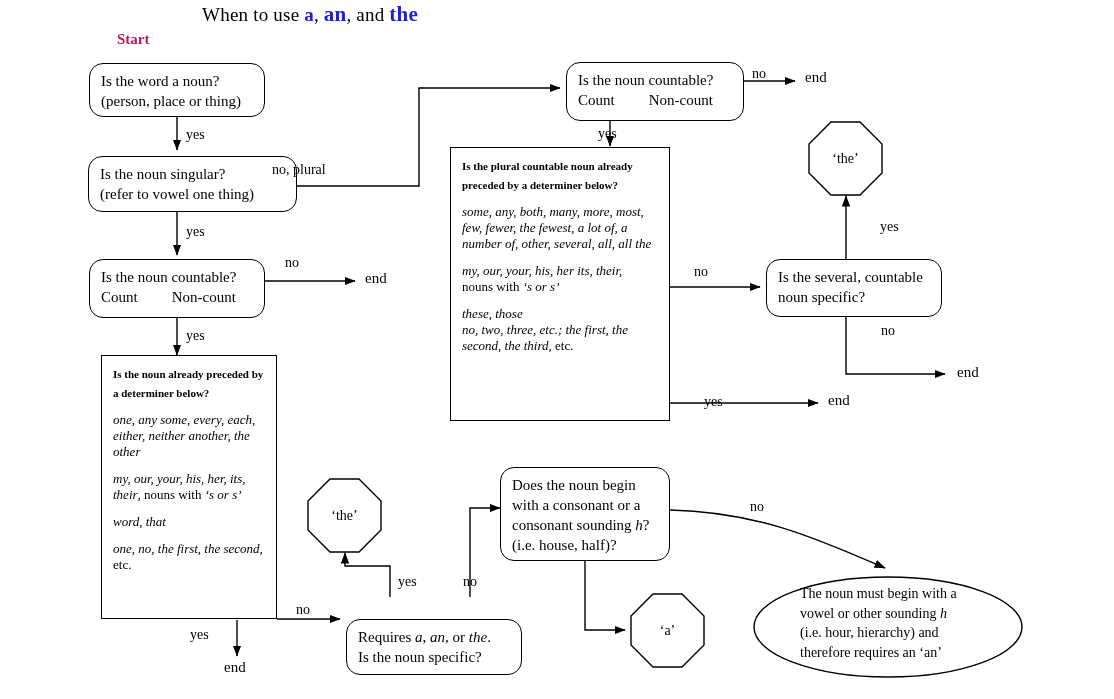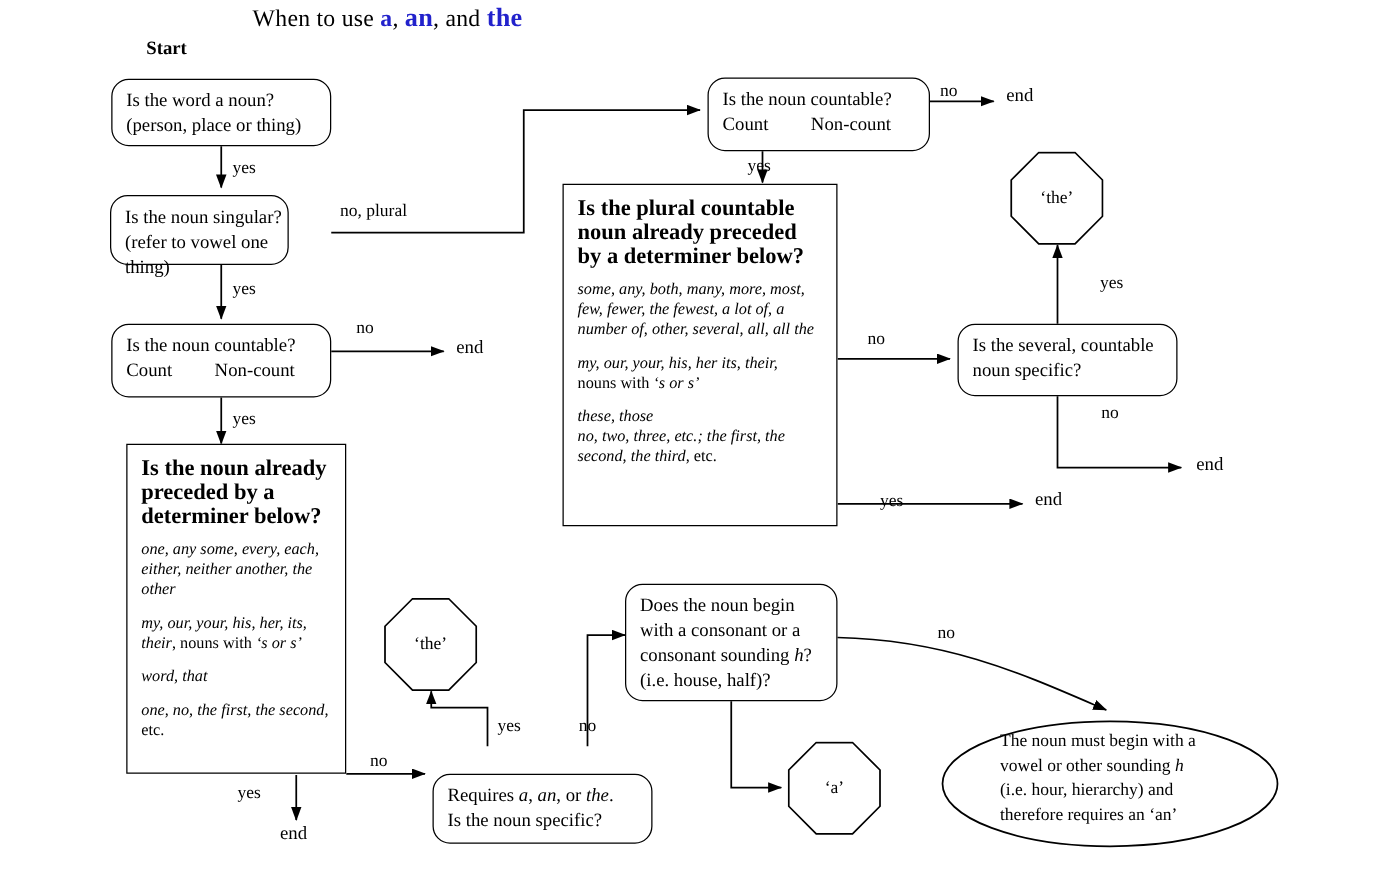--- a/index.html
+++ b/index.html
@@ -31,21 +31,21 @@
   .rbox{
     border:1.4px solid #000;border-radius:14px;
     padding:7px 0 6px 11px;
     font-size:15px;line-height:20px;
   }
   .sqbox{
     border:1.4px solid #000;
     padding:9px 11px 8px 11px;
     font-size:13px;line-height:16px;
   }
-  .sqbox .hd{font-weight:bold;font-size:18px;line-height:19px;margin-bottom:9px;}
+  .sqbox .hd{font-weight:bold;font-size:11px;line-height:19px;margin-bottom:9px;}
   .sqbox .grp{font-style:italic;margin-bottom:11px;}
   .sqbox .grp:last-child{margin-bottom:0;}
   .sqbox .grp .rm{font-style:normal;}
 
   .twocol span.sp{display:inline-block;width:34px;}
   .octwrap{position:absolute;}
   .octwrap svg{position:absolute;left:0;top:0;}
   .octwrap .txt{
     position:absolute;left:0;top:0;width:75px;height:75px;
     display:flex;align-items:center;justify-content:center;font-size:14px;
@@ -111,28 +111,28 @@
       <path d="M585,561 L585,630 L625,630" marker-end="url(#ah)"></path>
 
       <path d="M670,510 C760,512 820,540 885,568" marker-end="url(#ah)"></path>
     </g>
   </svg>
 
   <div class="title">
     <span>When to use </span><span class="kw" style="color: rgb(34, 34, 204);">a</span><span>, </span><span class="kw big" style="color: rgb(34, 34, 204);">an</span><span>, and </span><span class="kw big" style="color: rgb(34, 34, 204);">the</span>
   </div>
 
-  <div class="start-label" style="color: #000000;">Start</div>
+  <div class="start-label" style="color: #be185d;">Start</div>
 
   <div class="node rbox" style="left:89px;top:63px;width:176px;height:54px;">
     <div>Is the word a noun?</div>
     <div>(person, place or thing)</div>
   </div>
 
-  <div class="node rbox" style="left:88px;top:156px;width:143px;height:56px;">
+  <div class="node rbox" style="left:88px;top:156px;width:209px;height:56px;">
     <div>Is the noun singular?</div>
     <div>(refer to vowel one thing)</div>
   </div>
 
   <div class="node rbox" style="left:89px;top:259px;width:176px;height:59px;">
     <div>Is the noun countable?</div>
     <div class="twocol"><span>Count</span><span class="sp"></span><span>Non-count</span></div>
   </div>
 
   <div class="node sqbox" style="left:101px;top:355px;width:176px;height:264px;">

